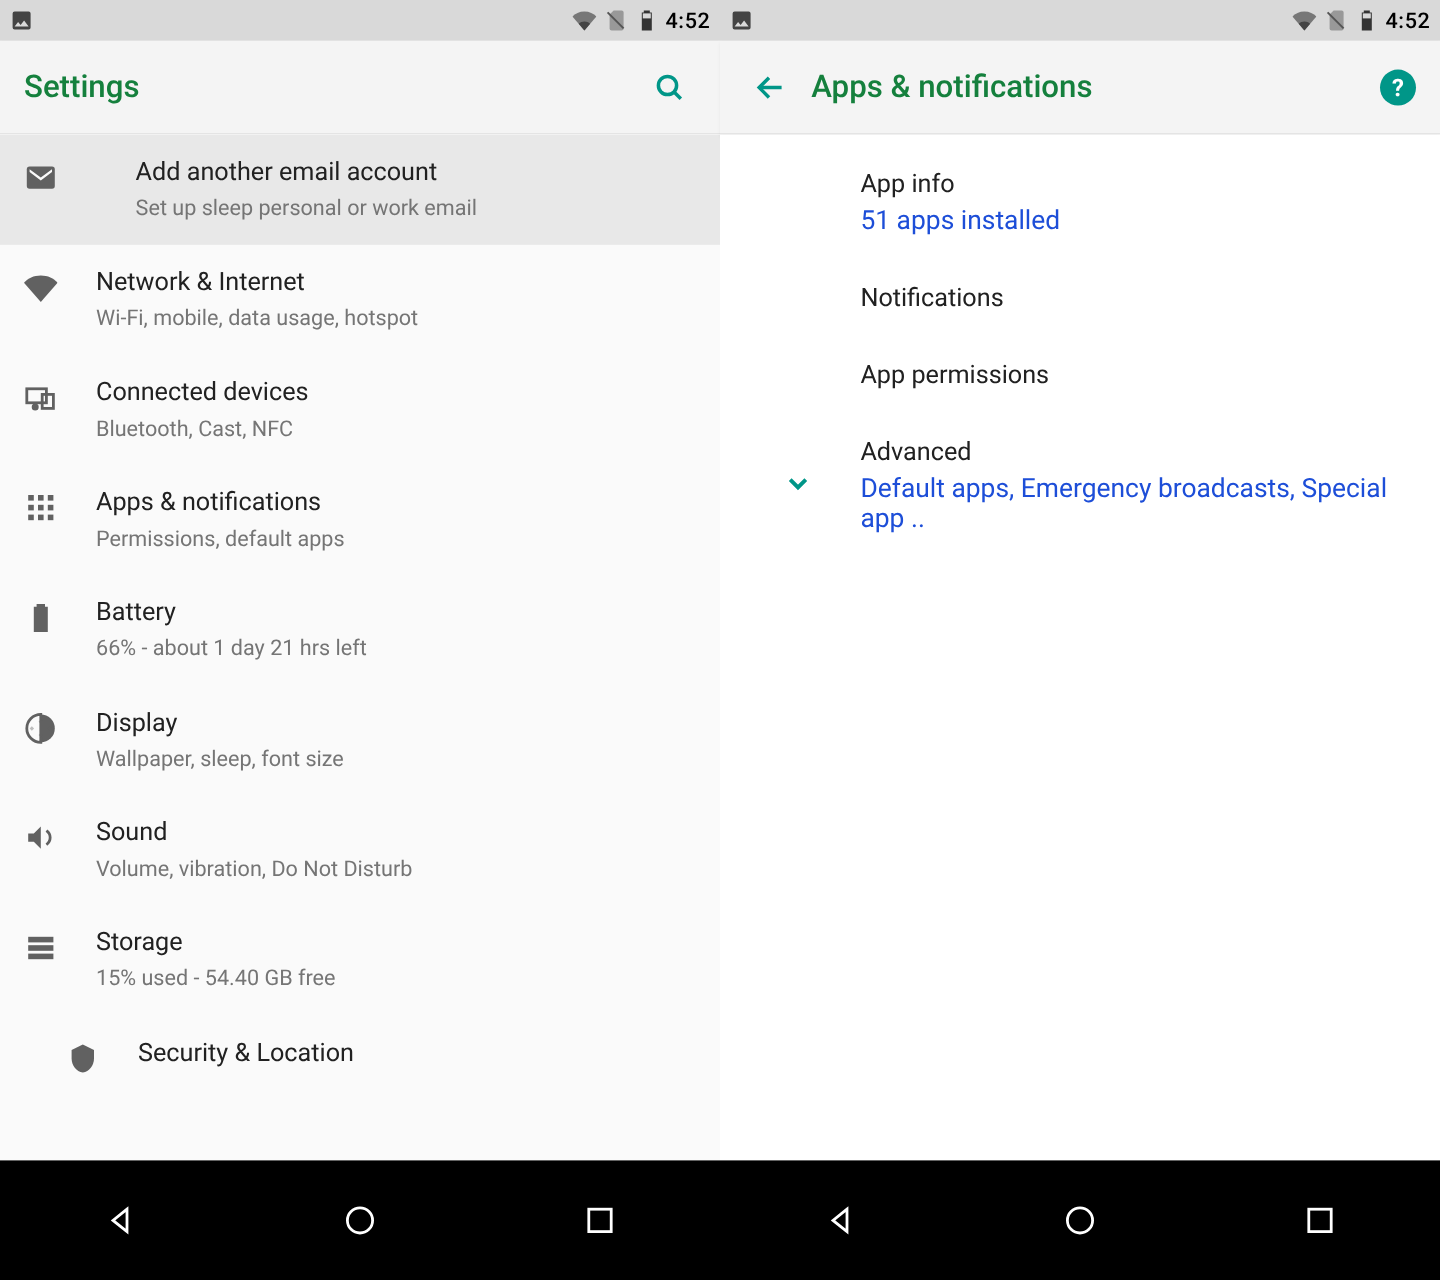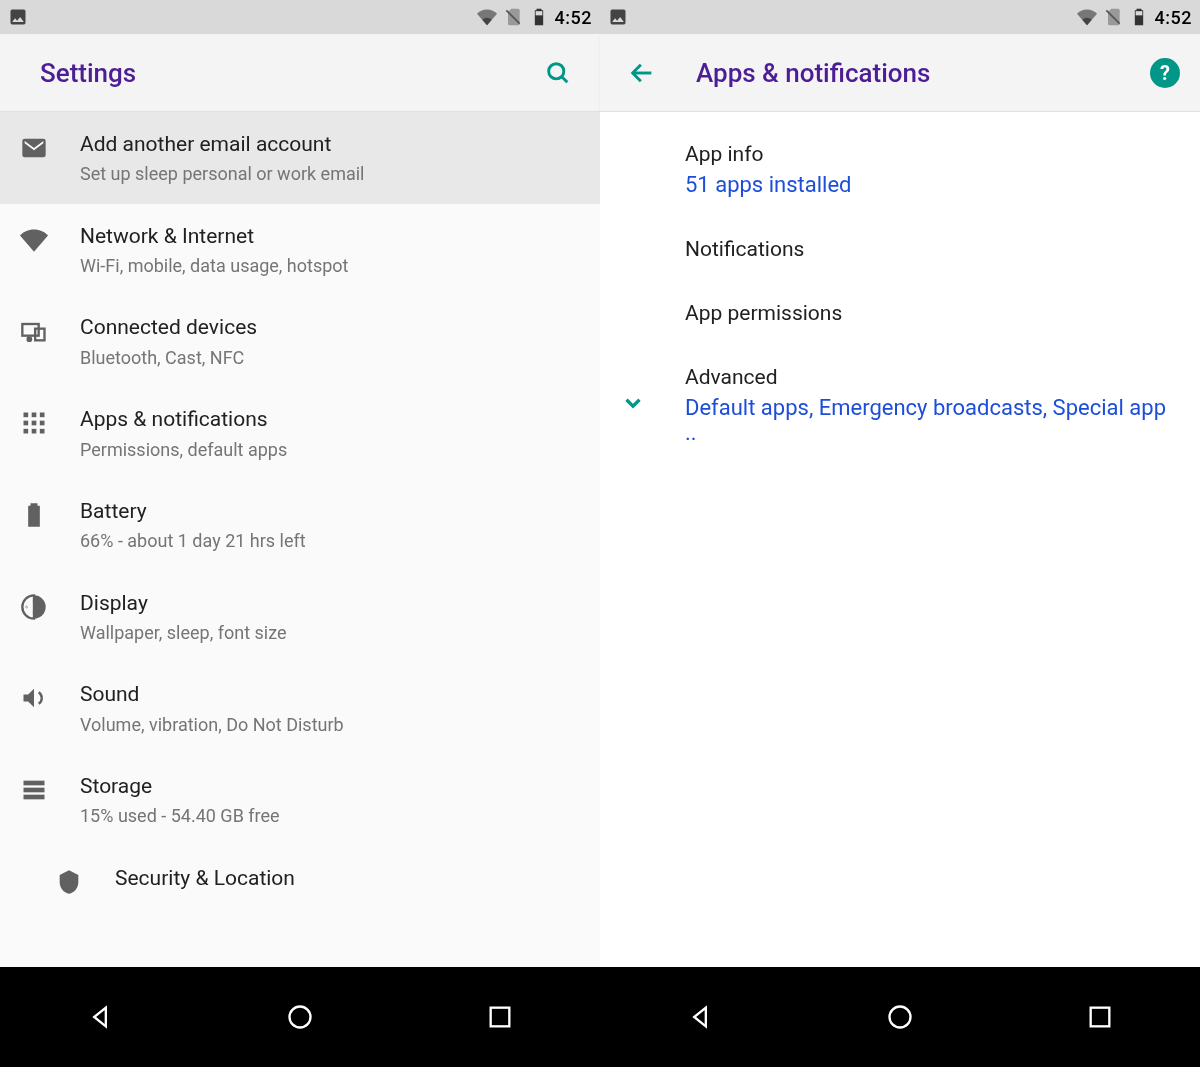--- a/index.html
+++ b/index.html
@@ -35,25 +35,24 @@
   .app-bar {
     height: 78px;
     background: #f4f4f4;
     display: flex;
     align-items: center;
     padding: 0 20px;
     border-bottom: 1px solid #e0e0e0;
     box-shadow: 0 2px 3px rgba(0,0,0,0.05);
   }
   .app-bar .title {
-    color: #4c1d95;
+    color: #15803d;
     font-size: 26px;
     font-weight: 500;
     flex: 1;
-    margin-left: 20px;
   }
   .app-bar .action-icon {
     width: 44px; height: 44px;
     display: flex; align-items: center; justify-content: center;
     color: #009688;
     cursor: pointer;
     margin-left: 8px;
   }
   .app-bar .action-icon svg { width: 28px; height: 28px; }
   .back-icon { margin-right: 12px; width: 44px; height: 44px; display:flex; align-items:center; justify-content:center; color:#009688; cursor:pointer; }
@@ -61,35 +60,35 @@
 
   
   .list { background: #fafafa; }
   .row {
     display: flex;
     align-items: flex-start;
     padding: 18px 20px 18px 20px;
     cursor: pointer;
     min-height: 72px;
   }
-  .row.highlight { background: #e8e8e8; }
+  .row.highlight { background: #e8e8e8; gap: 33px; }
   .row .icon-col {
     width: 60px;
     flex-shrink: 0;
     display: flex;
     align-items: flex-start;
     justify-content: flex-start;
     padding-top: 4px;
   }
   .row .icon-col svg { width: 28px; height: 28px; color: #616161; }
   .row .text-col { flex: 1; }
   .row .text-col .title-line { font-size: 21px; color: #212121; font-weight: 400; line-height: 1.35; }
   .row .text-col .sub-line { font-size: 18px; color: #757575; margin-top: 4px; line-height: 1.3; }
 
-  .rrow { padding: 20px 20px 20px 85px; cursor:pointer; position: relative; }
+  .rrow { padding: 20px 20px 20px 85px; cursor:pointer; position: relative; margin-left: 32px; }
   .rrow .title-line { font-size: 21px; color: #212121; }
   .rrow .sub-line { font-size: 22px; color: #1d4ed8; margin-top: 6px; }
   .rrow .expand { position:absolute; left:20px; top:50%; transform:translateY(-50%); color:#009688; }
   .rrow .expand svg { width:26px; height:26px; }
 
   .right-list { padding-top: 10px; background:#fff; height:100%; }
 
   
   .navbar-row { display:flex; width:1200px; height:100px; background:#000; position:absolute; bottom:0; left:0; }
   .nav-half { width:600px; display:flex; align-items:center; justify-content:space-around; }

